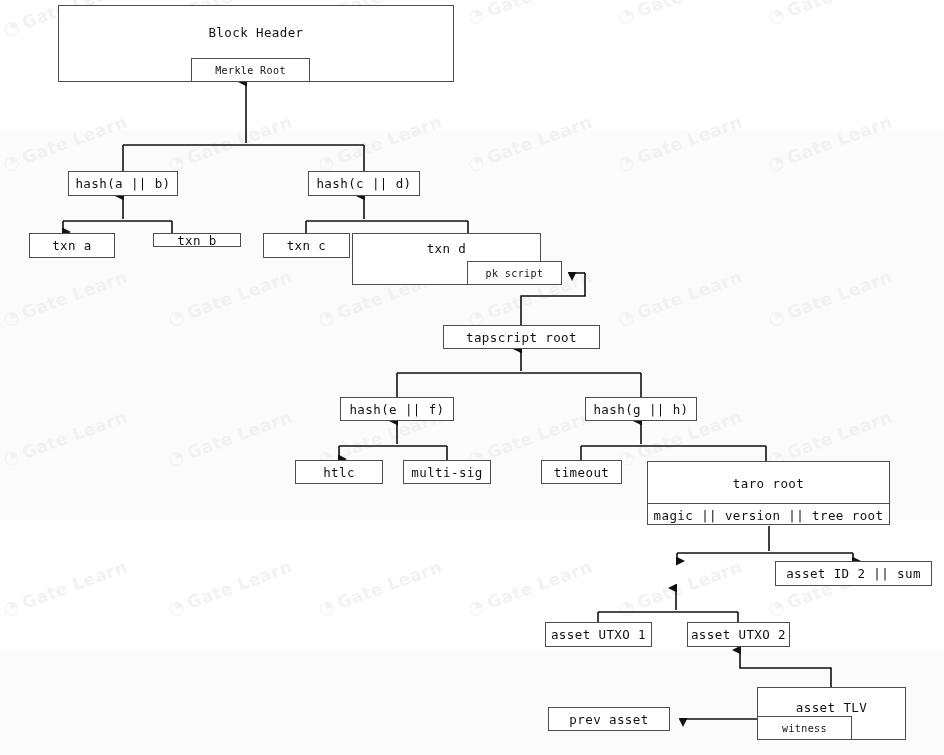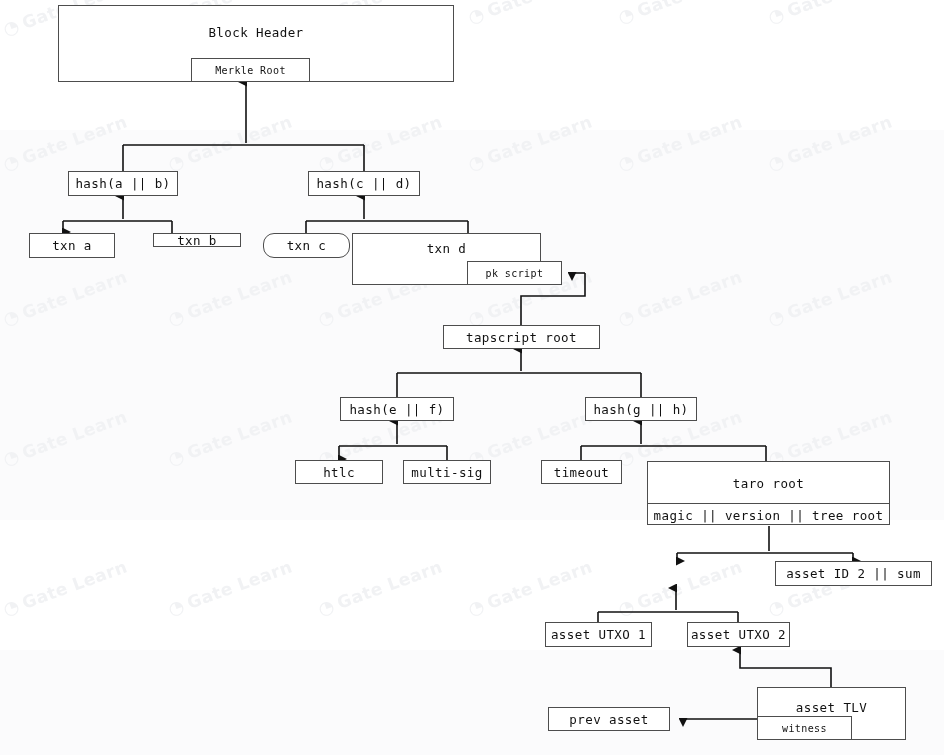--- a/index.html
+++ b/index.html
@@ -224,21 +224,21 @@
   <div class="node" style="left:308px; top:171px; width:112px; height:25px;">
     <span>hash(c || d)</span>
   </div>
 
   <div class="node" style="left:20px; top:233px; width:86px; height:25px;margin-left:9px;">
     <span>txn a</span>
   </div>
   <div class="node" style="left:128px; top:233px; width:88px; height:14px;margin-left:25px;">
     <span>txn b</span>
   </div>
-  <div class="node" style="left:263px; top:233px; width:87px; height:25px;border-radius:11px;">
+  <div class="node" style="left:263px; top:233px; width:87px; height:25px;">
     <span>txn c</span>
   </div>
 
   <div class="node compound" style="left:352px; top:233px; width:189px; height:52px;">
     <div class="title-row" style="top:0; height:29px;">txn d</div>
   </div>
   <div class="sub" style="left:467px; top:261px; width:95px; height:24px;">
     <span>pk script</span>
   </div>
 

